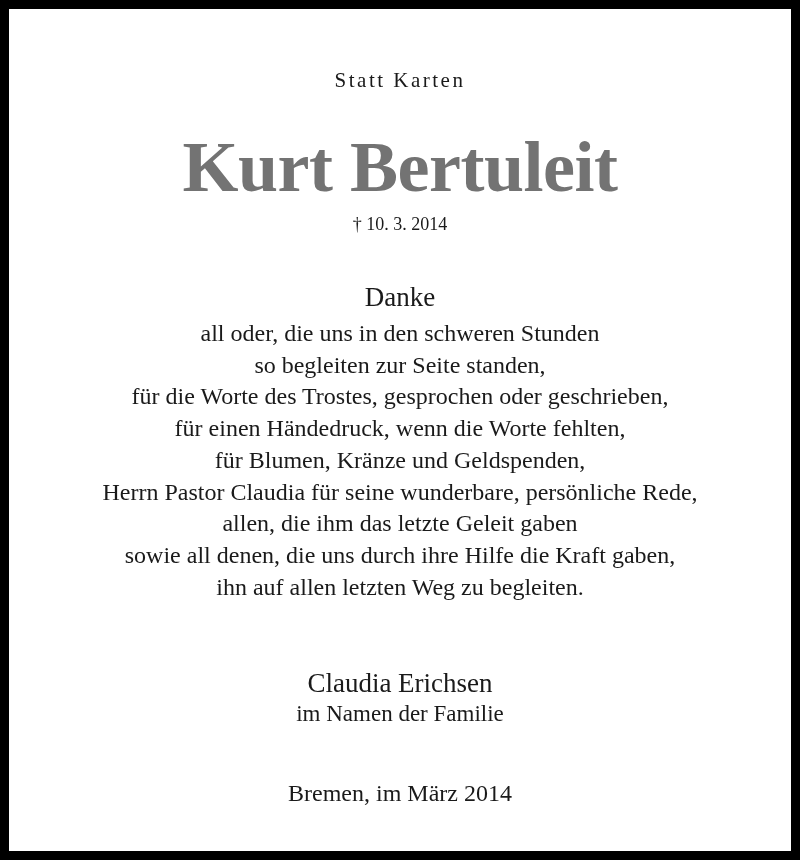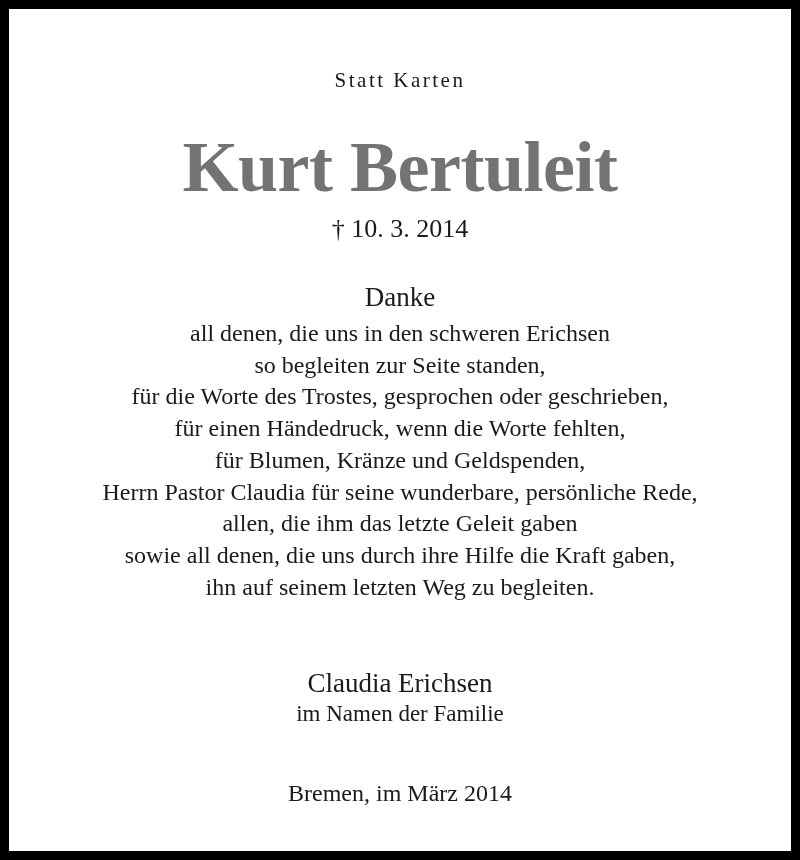--- a/index.html
+++ b/index.html
@@ -10,43 +10,43 @@
     box-sizing: border-box;
     border: 9px solid #000;
     background: #fff;
     font-family: "Liberation Serif", "DejaVu Serif", serif;
     color: #1a1a1a;
     text-align: center;
   }
   .line { position: absolute; left: 0; right: 0; white-space: nowrap; }
   .statt { top: 59px; font-size: 21px; letter-spacing: 2.5px; }
   .name { top: 117px; font-size: 72px; font-weight: bold; letter-spacing: -0.5px; color: #737373; }
-  .death { top: 205px; font-size: 26px; text-align: center; }
+  .death { top: 205px; font-size: 18px; text-align: center; }
   .danke { top: 273px; font-size: 27px; }
   .body { top: 309px; font-size: 24px; line-height: 31.7px; }
   .body div { white-space: nowrap; }
   .signer { top: 659px; font-size: 27px; }
   .family { top: 692px; font-size: 23px; }
   .place { top: 771px; font-size: 24px; }
 </style>
 </head>
 <body>
 
 <div class="frame">
   <div class="line statt">Statt Karten</div>
   <div class="line name">Kurt Bertuleit</div>
   <div class="line death">† 10. 3. 2014</div>
   <div class="line danke">Danke</div>
   <div class="line body">
-    <div>all denen, die uns in den schweren Erichsen</div>
+    <div>all oder, die uns in den schweren Stunden</div>
     <div>so begleiten zur Seite standen,</div>
     <div>für die Worte des Trostes, gesprochen oder geschrieben,</div>
     <div>für einen Händedruck, wenn die Worte fehlten,</div>
     <div>für Blumen, Kränze und Geldspenden,</div>
     <div>Herrn Pastor Claudia für seine wunderbare, persönliche Rede,</div>
     <div>allen, die ihm das letzte Geleit gaben</div>
     <div>sowie all denen, die uns durch ihre Hilfe die Kraft gaben,</div>
-    <div>ihn auf seinem letzten Weg zu begleiten.</div>
+    <div>ihn auf allen letzten Weg zu begleiten.</div>
   </div>
   <div class="line signer">Claudia Erichsen</div>
   <div class="line family">im Namen der Familie</div>
   <div class="line place">Bremen, im März 2014</div>
 </div>
 
 </body></html>

